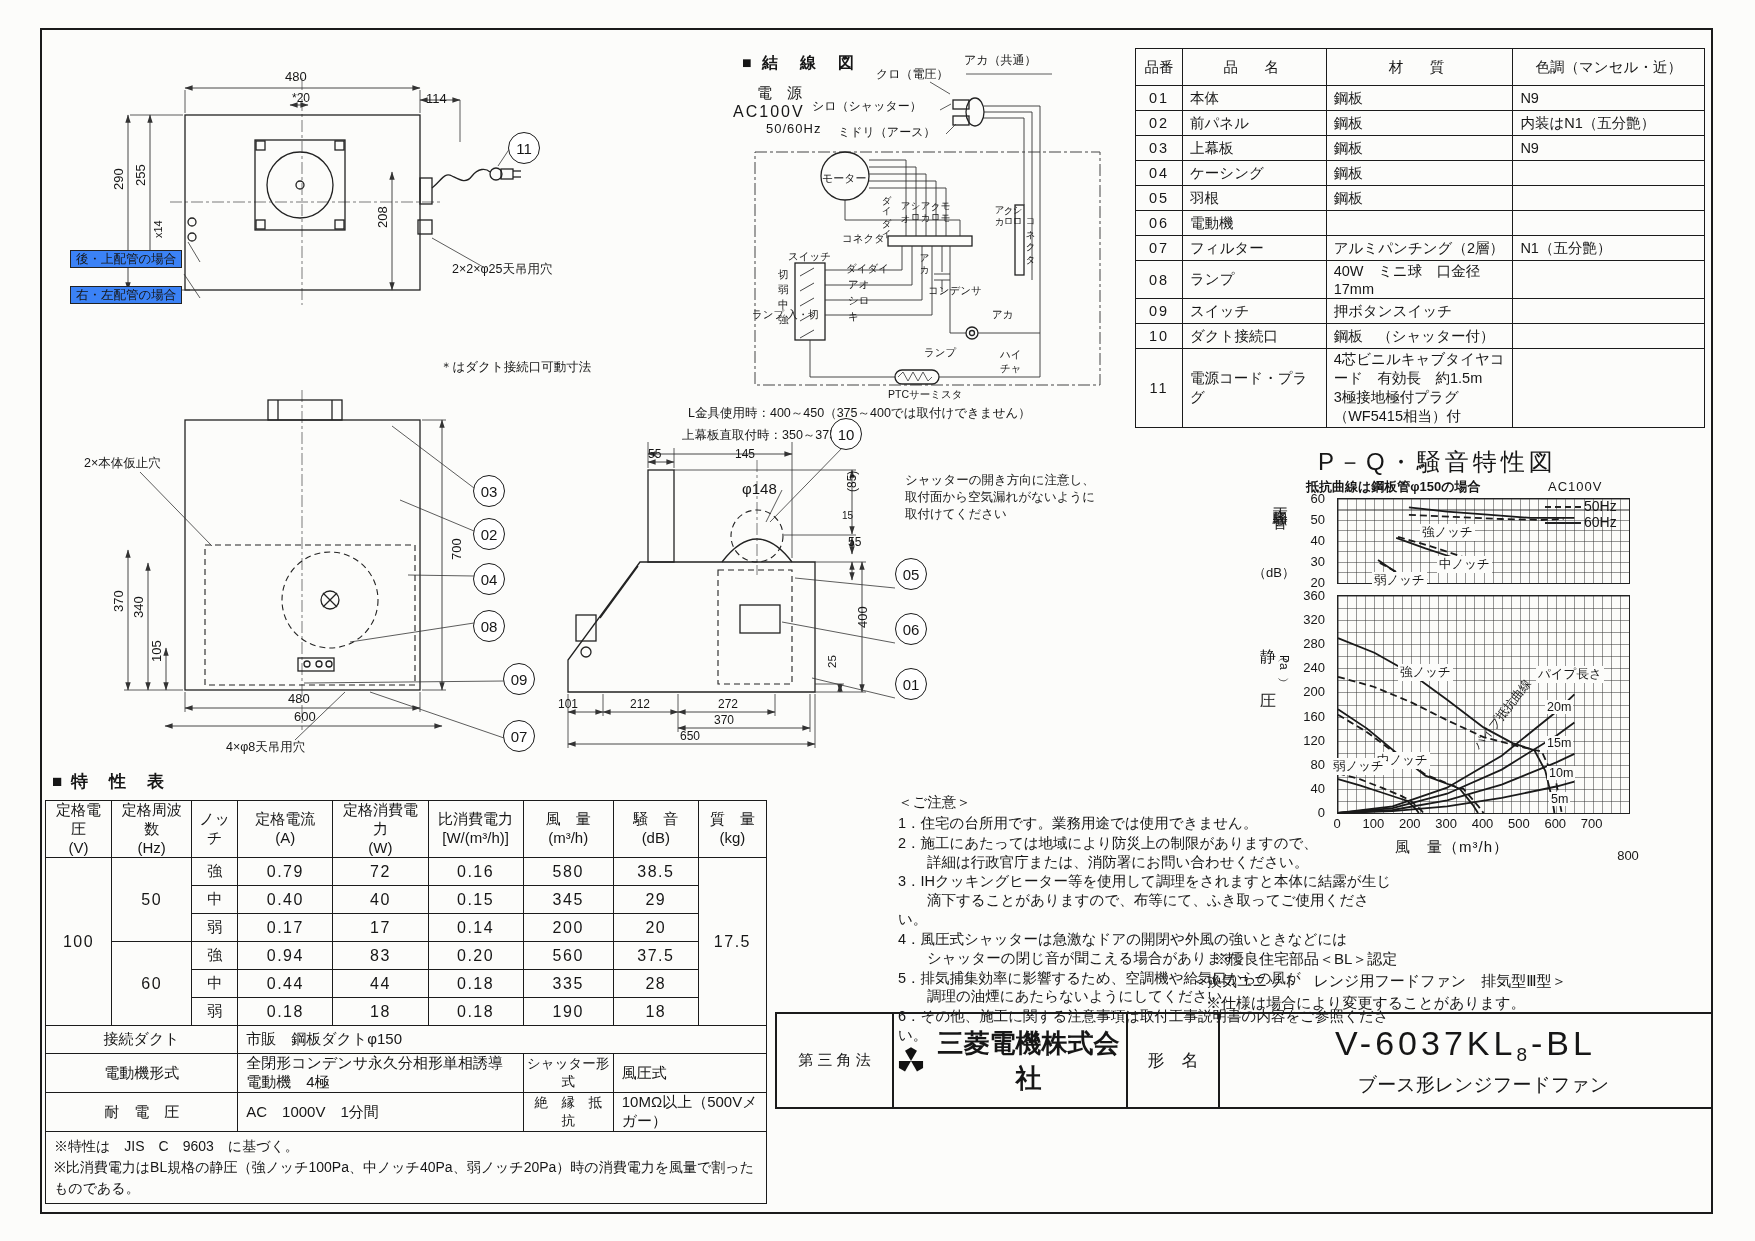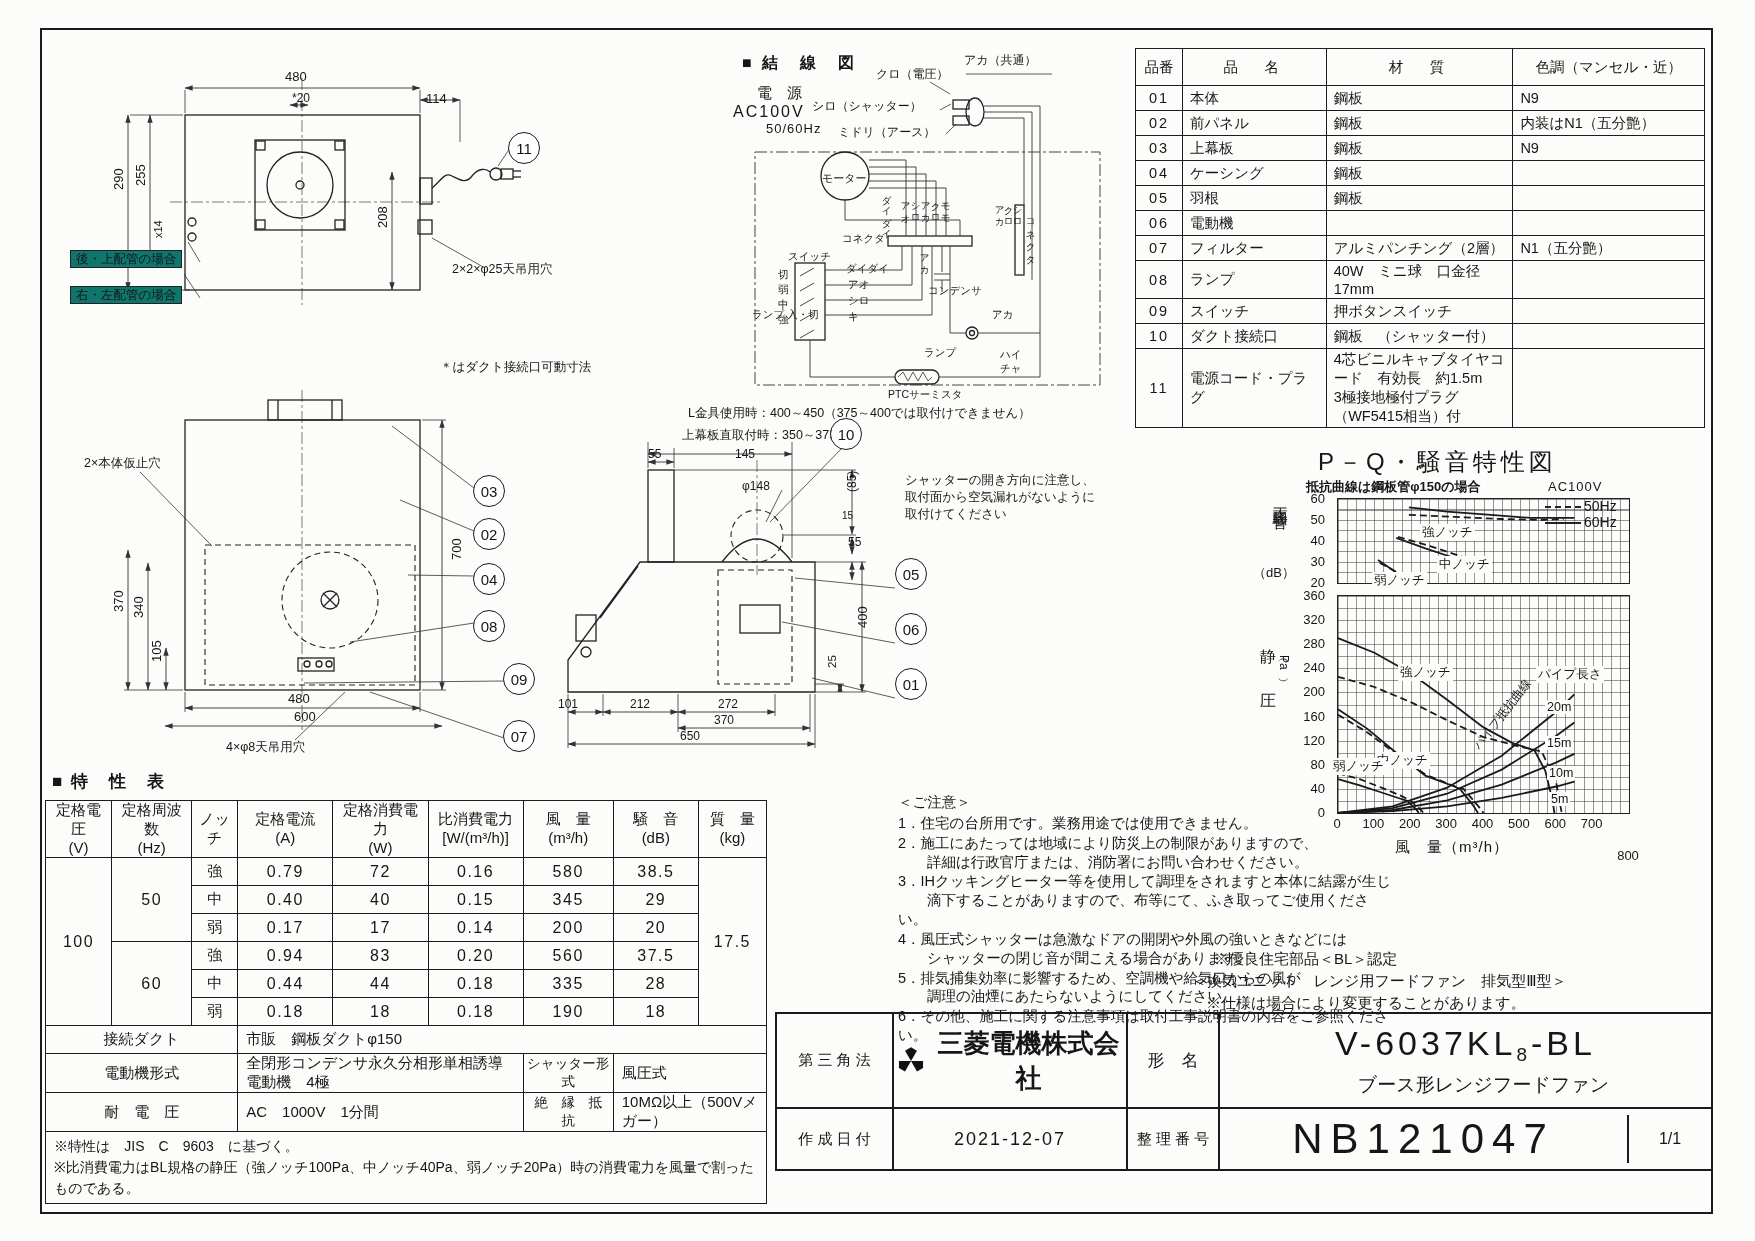--- a/index.html
+++ b/index.html
@@ -1,21 +1,21 @@
 <!DOCTYPE html>
 <html><head>
 <meta charset="utf-8">
 <style>
   html,body{margin:0;padding:0;background:#e8e8e8;}
   .sheet{position:relative;width:1755px;height:1241px;background:#fcfcfa;font-family:"Liberation Sans",sans-serif;color:#161616;overflow:hidden;}
   .frame{position:absolute;left:40px;top:28px;width:1669px;height:1182px;border:2px solid #1b1b1b;}
   .lbl{position:absolute;font-size:13px;white-space:nowrap;line-height:1.15;}
   .pre{white-space:pre-line;}
   .rot{transform:rotate(-90deg);transform-origin:left top;}
-  .boxed{border:1px solid #222;padding:1px 5px;font-size:12.5px;background:#0f766e;}
+  .boxed{border:1px solid #222;padding:1px 5px;font-size:12.5px;background:#3b82f6;}
   .callout{position:absolute;width:30px;height:30px;border:1.6px solid #1b1b1b;border-radius:50%;display:flex;align-items:center;justify-content:center;font-size:15px;background:#fff;z-index:3;}
   svg{position:absolute;overflow:visible;}
   .ln{stroke:#222;stroke-width:1.3;fill:none;}
   .thin{stroke:#333;stroke-width:0.8;fill:none;}
   .dsh{stroke:#222;stroke-width:1.1;fill:none;stroke-dasharray:6 4;}
   .cl{stroke:#444;stroke-width:0.7;fill:none;stroke-dasharray:12 3 3 3;}
   .dim{stroke:#333;stroke-width:0.9;fill:none;}
   
   table{border-collapse:collapse;}
   .parts{position:absolute;left:1135px;top:48px;width:570px;font-size:14.5px;}
@@ -274,21 +274,21 @@
   <span class="callout" style="left:473px;top:518px;">02</span>
   <span class="callout" style="left:473px;top:563px;">04</span>
   <span class="callout" style="left:473px;top:610px;">08</span>
   <span class="callout" style="left:503px;top:663px;">09</span>
   <span class="callout" style="left:503px;top:720px;">07</span>
 
   <span class="lbl" style="left:688px;top:406px;font-size:12.5px;">L金具使用時：400～450（375～400では取付けできません）</span>
   <span class="lbl" style="left:682px;top:428px;font-size:12.5px;">上幕板直取付時：350～375</span>
   <span class="lbl" style="left:648px;top:448px;font-size:12px;">55</span>
   <span class="lbl" style="left:735px;top:448px;font-size:12px;">145</span>
-  <span class="lbl" style="left:742px;top:480px;font-size:12px;">φ148</span>
+  <span class="lbl" style="left:742px;top:480px;font-size:15px;">φ148</span>
   <span class="lbl rot" style="left:846px;top:492px;font-size:12px;">(85)</span>
   <span class="lbl" style="left:842px;top:510px;font-size:10px;">15</span>
   <span class="lbl" style="left:848px;top:536px;font-size:12px;">55</span>
   <span class="lbl rot" style="left:856px;top:628px;">400</span>
   <span class="lbl rot" style="left:826px;top:668px;font-size:11.5px;">25</span>
   <span class="lbl" style="left:558px;top:698px;font-size:12px;">101</span>
   <span class="lbl" style="left:630px;top:698px;font-size:12px;">212</span>
   <span class="lbl" style="left:718px;top:698px;font-size:12px;">272</span>
   <span class="lbl" style="left:714px;top:714px;font-size:12px;">370</span>
   <span class="lbl" style="left:680px;top:730px;font-size:12px;">650</span>
@@ -672,26 +672,15 @@
           </svg>
           <span style="font-size:26px;font-weight:bold;">三菱電機株式会社</span>
         </span>
       </td>
       <td style="width:88px;font-size:17px;">形　名</td>
       <td>
         <div style="font-size:34px;letter-spacing:4px;"><span>V-6037KL</span><span style="font-size:19px;vertical-align:-6px;">8</span><span>-BL</span></div>
         <div style="font-size:19px;margin-top:6px;padding-left:36px;">ブース形レンジフードファン</div>
       </td>
     </tr>
-    <tr style="height:62px;">
-      <td style="font-size:15px;">作 成 日 付</td>
-      <td style="font-size:18px;letter-spacing:2px;">2021-12-07</td>
-      <td style="font-size:15px;">整 理 番 号</td>
-      <td style="padding:0;">
-        <div style="display:flex;height:100%;align-items:stretch;">
-          <div style="flex:1;display:flex;align-items:center;justify-content:center;font-size:42px;letter-spacing:8px;border-right:2px solid #1b1b1b;">NB121047</div>
-          <div style="width:82px;display:flex;align-items:center;justify-content:center;font-size:16px;">1/1</div>
-        </div>
-      </td>
-    </tr>
   </tbody>
     </table>
 </div>
 
 </body></html>

